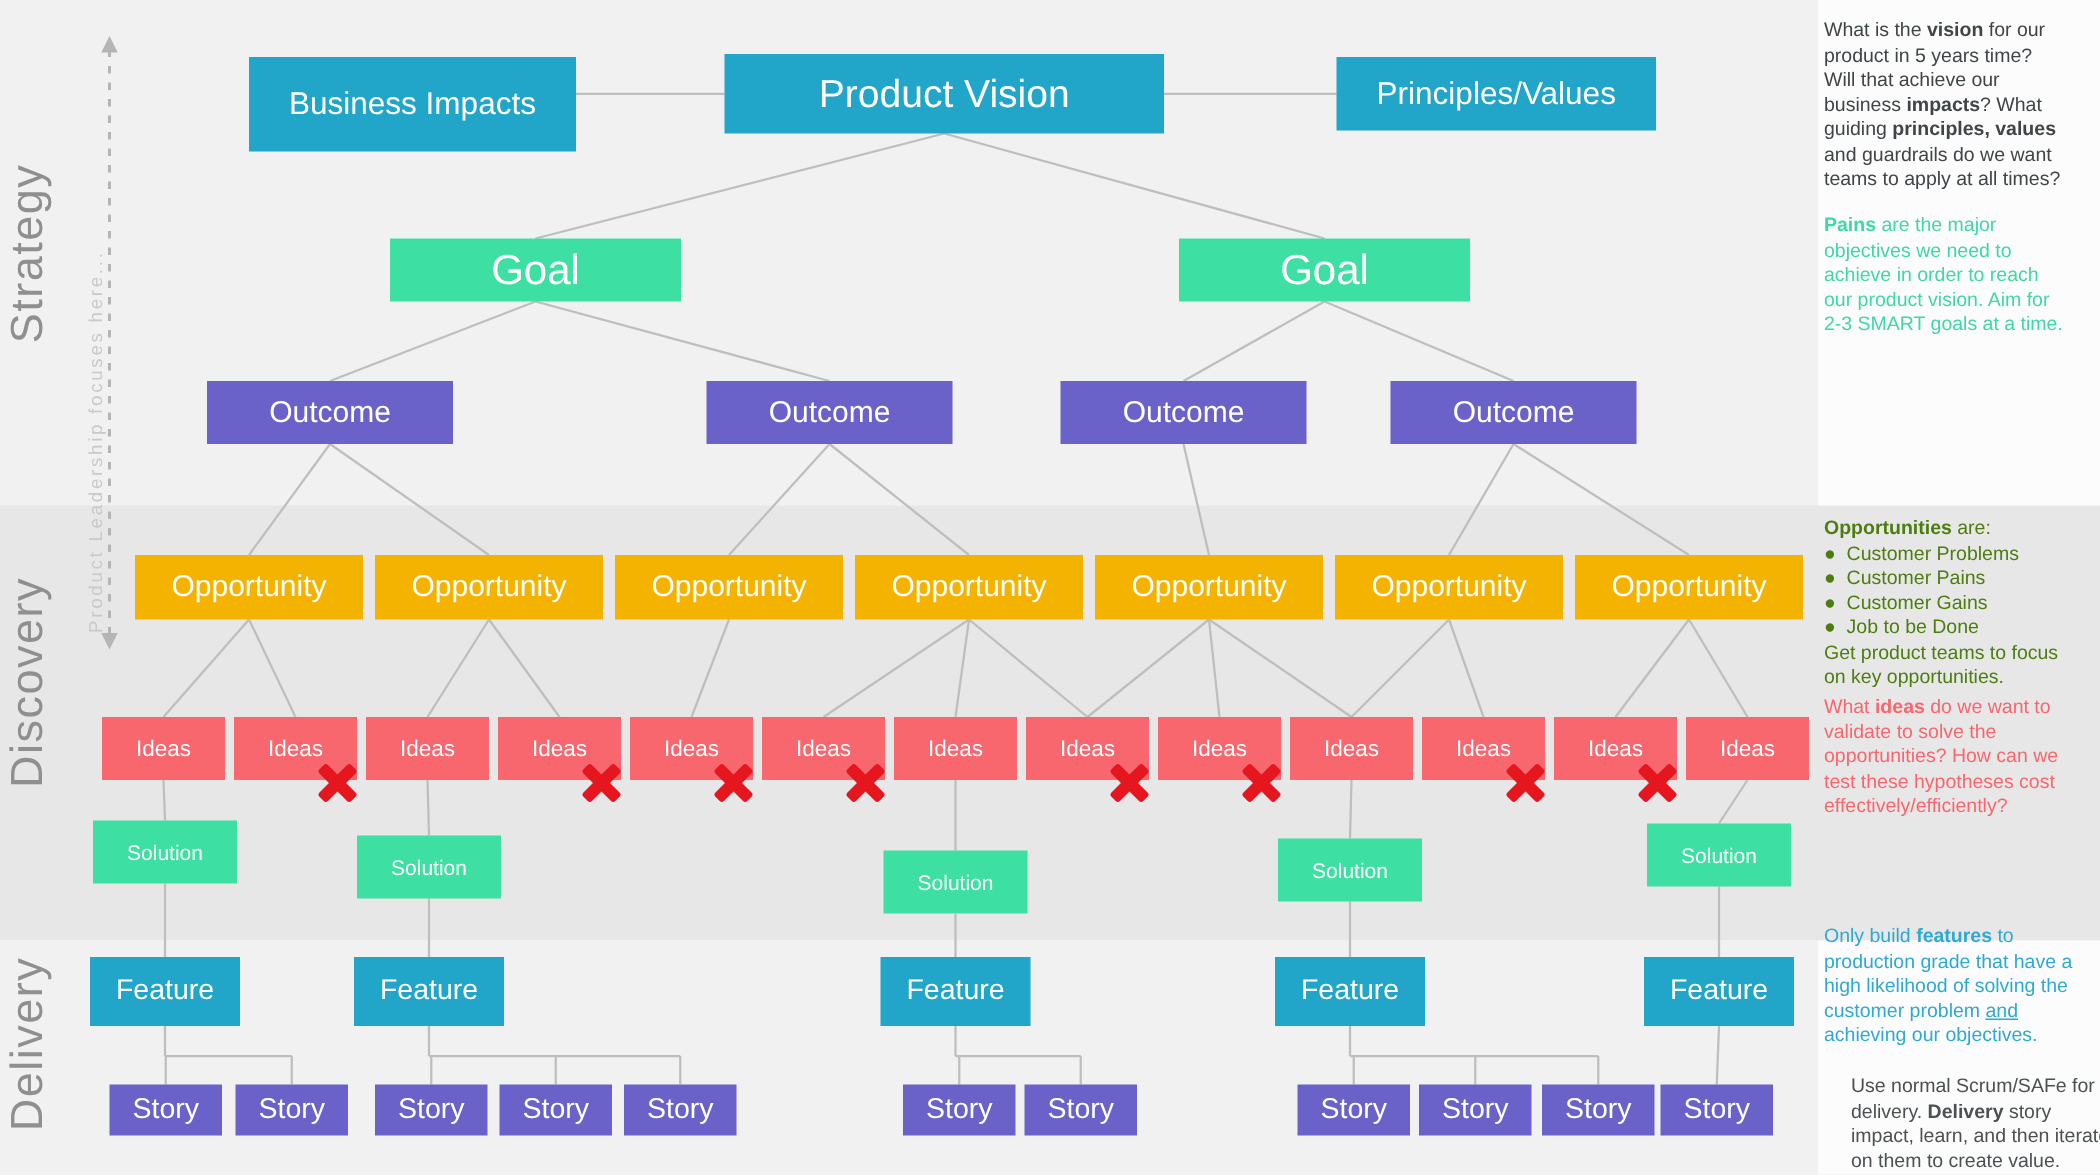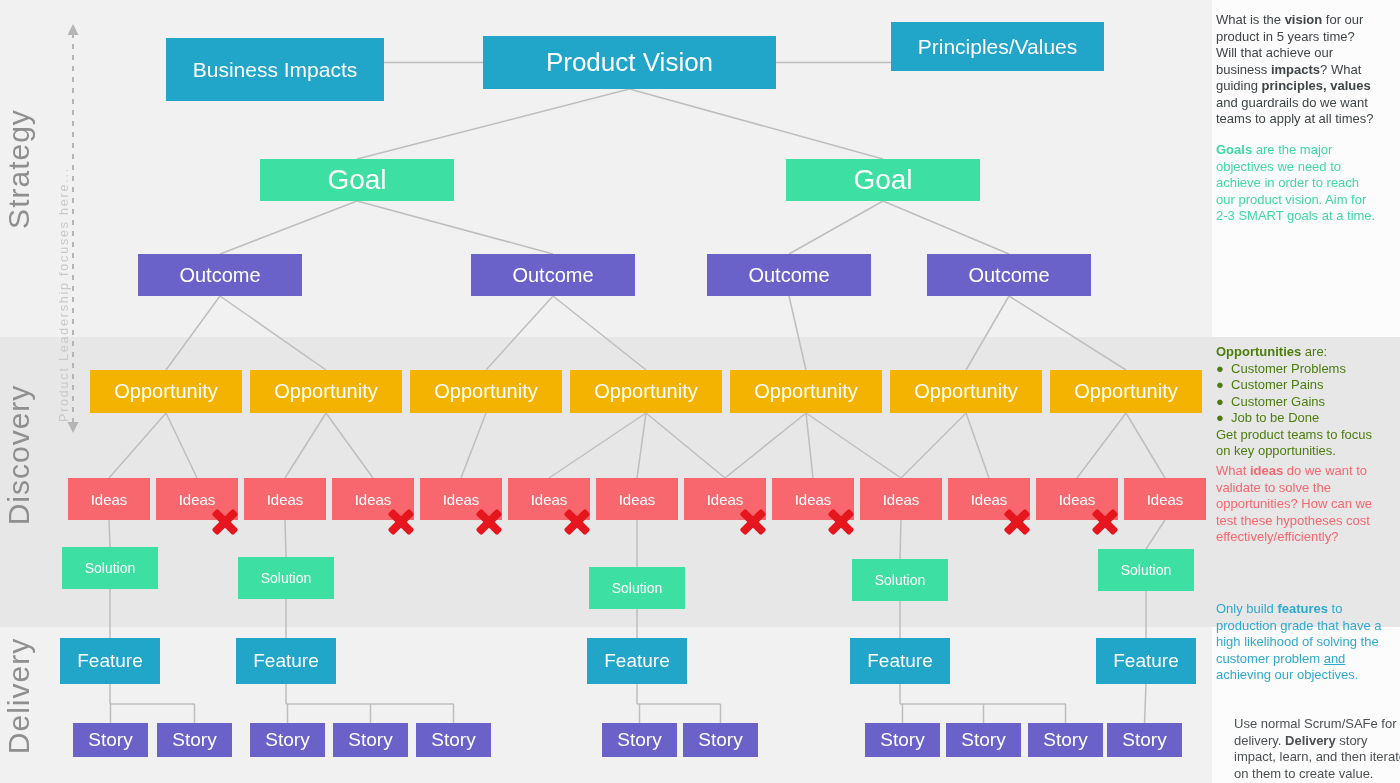--- a/index.html
+++ b/index.html
@@ -120,21 +120,21 @@
     <polygon points="73,24 67.5,35 78.5,35"></polygon>
     <polygon points="73,433 67.5,422 78.5,422"></polygon>
   </svg>
   <div class="arrow-caption">Product Leadership focuses here...</div>
 
   <div class="vlabel lb1">Strategy</div>
   <div class="vlabel lb2">Discovery</div>
   <div class="vlabel lb3">Delivery</div>
 <div class="nd t-impact" style="left: 166px; top: 38px; width: 218px; height: 63px;">Business Impacts</div>
     <div class="nd t-vision" style="left: 483px; top: 36px; width: 293px; height: 53px;">Product Vision</div>
-    <div class="nd t-principles" style="left: 891px; top: 22px; width: 213px; height: 49px;">Principles/Values</div>
+    <div class="nd t-principles" style="left: 891px; top: 38px; width: 213px; height: 49px;">Principles/Values</div>
     <div class="nd t-goal" style="left: 260px; top: 159px; width: 194px; height: 42px;">Goal</div>
     <div class="nd t-goal" style="left: 786px; top: 159px; width: 194px; height: 42px;">Goal</div>
     <div class="nd t-outcome" style="left: 138px; top: 254px; width: 164px; height: 42px;">Outcome</div>
     <div class="nd t-outcome" style="left: 471px; top: 254px; width: 164px; height: 42px;">Outcome</div>
     <div class="nd t-outcome" style="left: 707px; top: 254px; width: 164px; height: 42px;">Outcome</div>
     <div class="nd t-outcome" style="left: 927px; top: 254px; width: 164px; height: 42px;">Outcome</div>
     <div class="nd t-opportunity" style="left: 90px; top: 370px; width: 152px; height: 43px;">Opportunity</div>
     <div class="nd t-opportunity" style="left: 250px; top: 370px; width: 152px; height: 43px;">Opportunity</div>
     <div class="nd t-opportunity" style="left: 410px; top: 370px; width: 152px; height: 43px;">Opportunity</div>
     <div class="nd t-opportunity" style="left: 570px; top: 370px; width: 152px; height: 43px;">Opportunity</div>
@@ -201,18 +201,18 @@
     </span>
     <span class="xmark" style="left: 1004px; top: 509px;">
       <i></i>
       <i></i>
     </span>
     <span class="xmark" style="left: 1092px; top: 509px;">
       <i></i>
       <i></i>
     </span>
     <div class="para" style="top: 12px; color: rgb(63, 68, 71);"><span>What is the </span><b>vision</b><span> for our</span><br><span>product in 5 years time?</span><br><span>Will that achieve our</span><br><span>business </span><b>impacts</b><span>? What</span><br><span>guiding </span><b>principles, values</b><br><span>and guardrails do we want</span><br><span>teams to apply at all times?</span></div>
-    <div class="para" style="top: 142px; color: rgb(62, 217, 162);"><b>Goals</b><span> are the major</span><br><span>objectives we need to</span><br><span>achieve in order to reach</span><br><span>our product vision. Aim for</span><br><span>2-3 SMART goals at a time.</span></div>
+    <div class="para" style="top: 142px; color: rgb(62, 217, 162);"><b>Pains</b><span> are the major</span><br><span>objectives we need to</span><br><span>achieve in order to reach</span><br><span>our product vision. Aim for</span><br><span>2-3 SMART goals at a time.</span></div>
     <div class="para" style="top: 344px; color: #4d7c0f;"><b>Opportunities</b><span> are:</span><br><span>●&nbsp; Customer Problems</span><br><span>●&nbsp; Customer Pains</span><br><span>●&nbsp; Customer Gains</span><br><span>●&nbsp; Job to be Done</span><br><span>Get product teams to focus</span><br><span>on key opportunities.</span></div>
     <div class="para" style="top: 463px; color: rgb(248, 102, 110);"><span>What </span><b>ideas</b><span> do we want to</span><br><span>validate to solve the</span><br><span>opportunities? How can we</span><br><span>test these hypotheses cost</span><br><span>effectively/efficiently?</span></div>
-    <div class="para" style="top: 601px; color: rgb(47, 169, 207);"><span>Only build </span><b>features</b><span> to</span><br><span>production grade that have a</span><br><span>high likelihood of solving the</span><br><span>customer problem </span><u>and</u><br><span>achieving our objectives.</span></div>
+    <div class="para" style="top: 616px; color: rgb(47, 169, 207);"><span>Only build </span><b>features</b><span> to</span><br><span>production grade that have a</span><br><span>high likelihood of solving the</span><br><span>customer problem </span><u>and</u><br><span>achieving our objectives.</span></div>
     <div class="para" style="top: 716px; color: rgb(75, 80, 82); margin-left: 18px;"><span>Use normal Scrum/SAFe for</span><br><span>delivery. </span><b>Delivery</b><span> story</span><br><span>impact, learn, and then iterate</span><br><span>on them to create value.</span></div>
   </div>
 
 </body></html>

